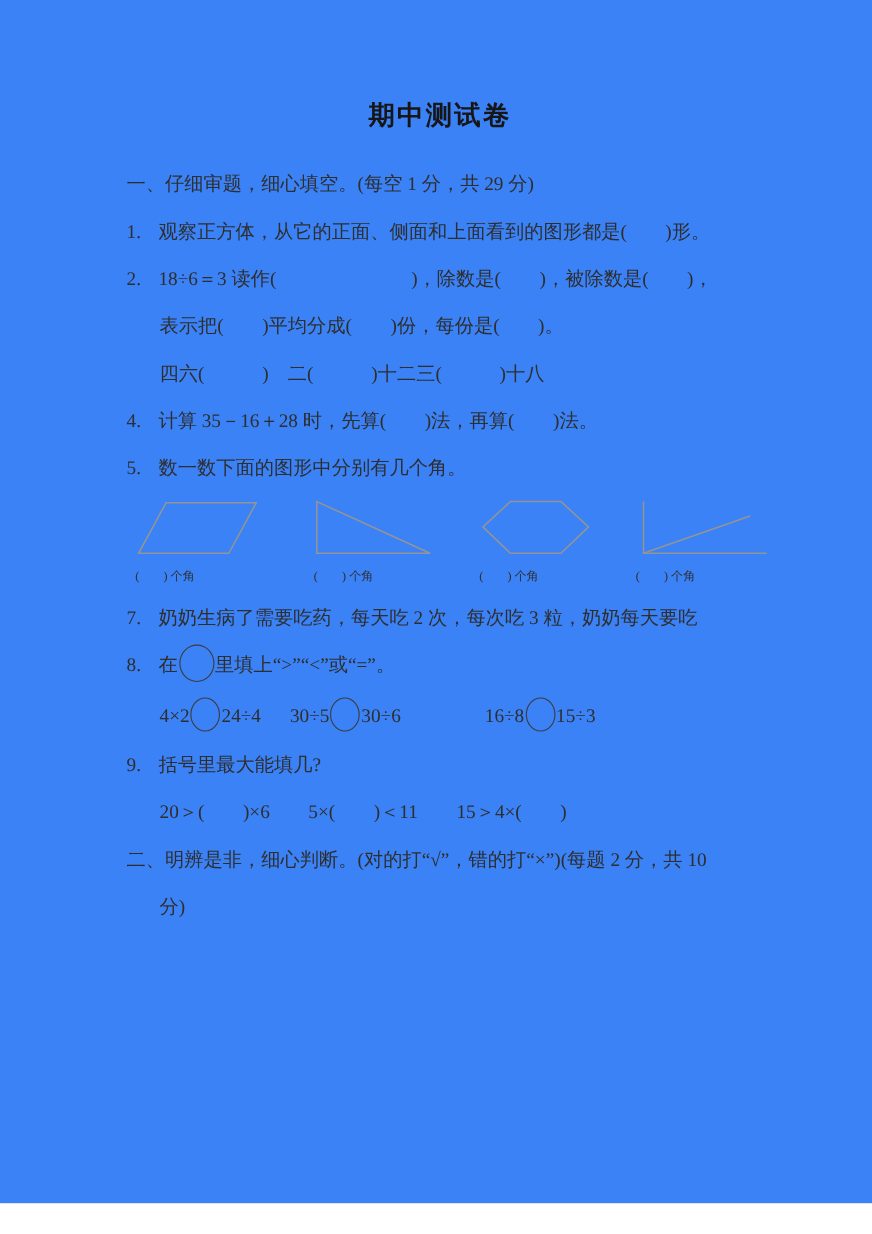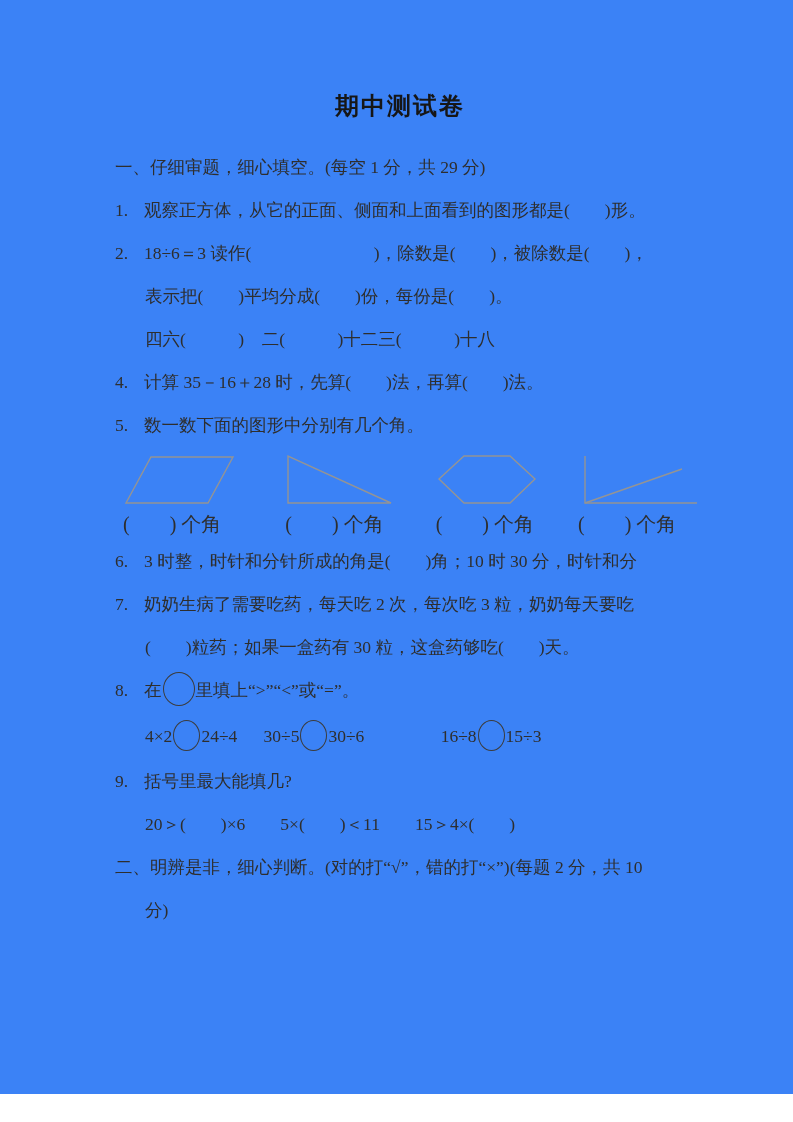--- a/index.html
+++ b/index.html
@@ -46,21 +46,21 @@
     display: flex;
     justify-content: space-between;
     width: 585px;
     margin-top: 6px;
     margin-bottom: 2px;
     padding-left: 8px;
   }
   .shape-cell { text-align: left; }
   .shape-cell svg { display: block; }
   .shape-label {
-    font-size: 20px;
+    font-size: 11px;
     line-height: 28px;
     margin-top: 3px;
     white-space: nowrap;
   }
   .shape-stroke { fill: none; stroke: #949494; stroke-width: 1.4; stroke-linejoin: miter; }
   
   .circle {
     display: inline-block;
     border: 1.5px solid #3c3c3c;
     border-radius: 50%;
@@ -123,28 +123,24 @@
       </div>
       <div class="shape-cell">
         <svg width="122" height="54" viewBox="0 0 122 54">
           <polyline class="shape-stroke" points="7,3 7,50 119,50"></polyline>
           <line class="shape-stroke" x1="7" y1="50" x2="104" y2="16"></line>
         </svg>
         <div class="shape-label">(　　) 个角</div>
       </div>
     </div>
 
-    <div class="line">
-      <span class="num">6.</span><span>3 时整，时针和分针所成的角是(　　)角；10 时 30 分，时针和分</span>
-    </div>
 
     <div class="line">
       <span class="num">7.</span><span>奶奶生病了需要吃药，每天吃 2 次，每次吃 3 粒，奶奶每天要吃</span>
     </div>
-    <div class="line indent">(　　)粒药；如果一盒药有 30 粒，这盒药够吃(　　)天。</div>
 
     <div class="line">
       <span class="num">8.</span><span>在</span><span class="circle c-inline"></span><span>里填上“&gt;”“&lt;”或“=”。</span>
     </div>
     <div class="line indent eqrow">
       <span class="eq"><span>4×2</span><span class="circle c-cmp"></span><span>24÷4</span></span>
       <span class="eq"><span>30÷5</span><span class="circle c-cmp"></span><span>30÷6</span></span>
       <span class="eq"><span>16÷8</span><span class="circle c-cmp"></span><span>15÷3</span></span>
     </div>
 

